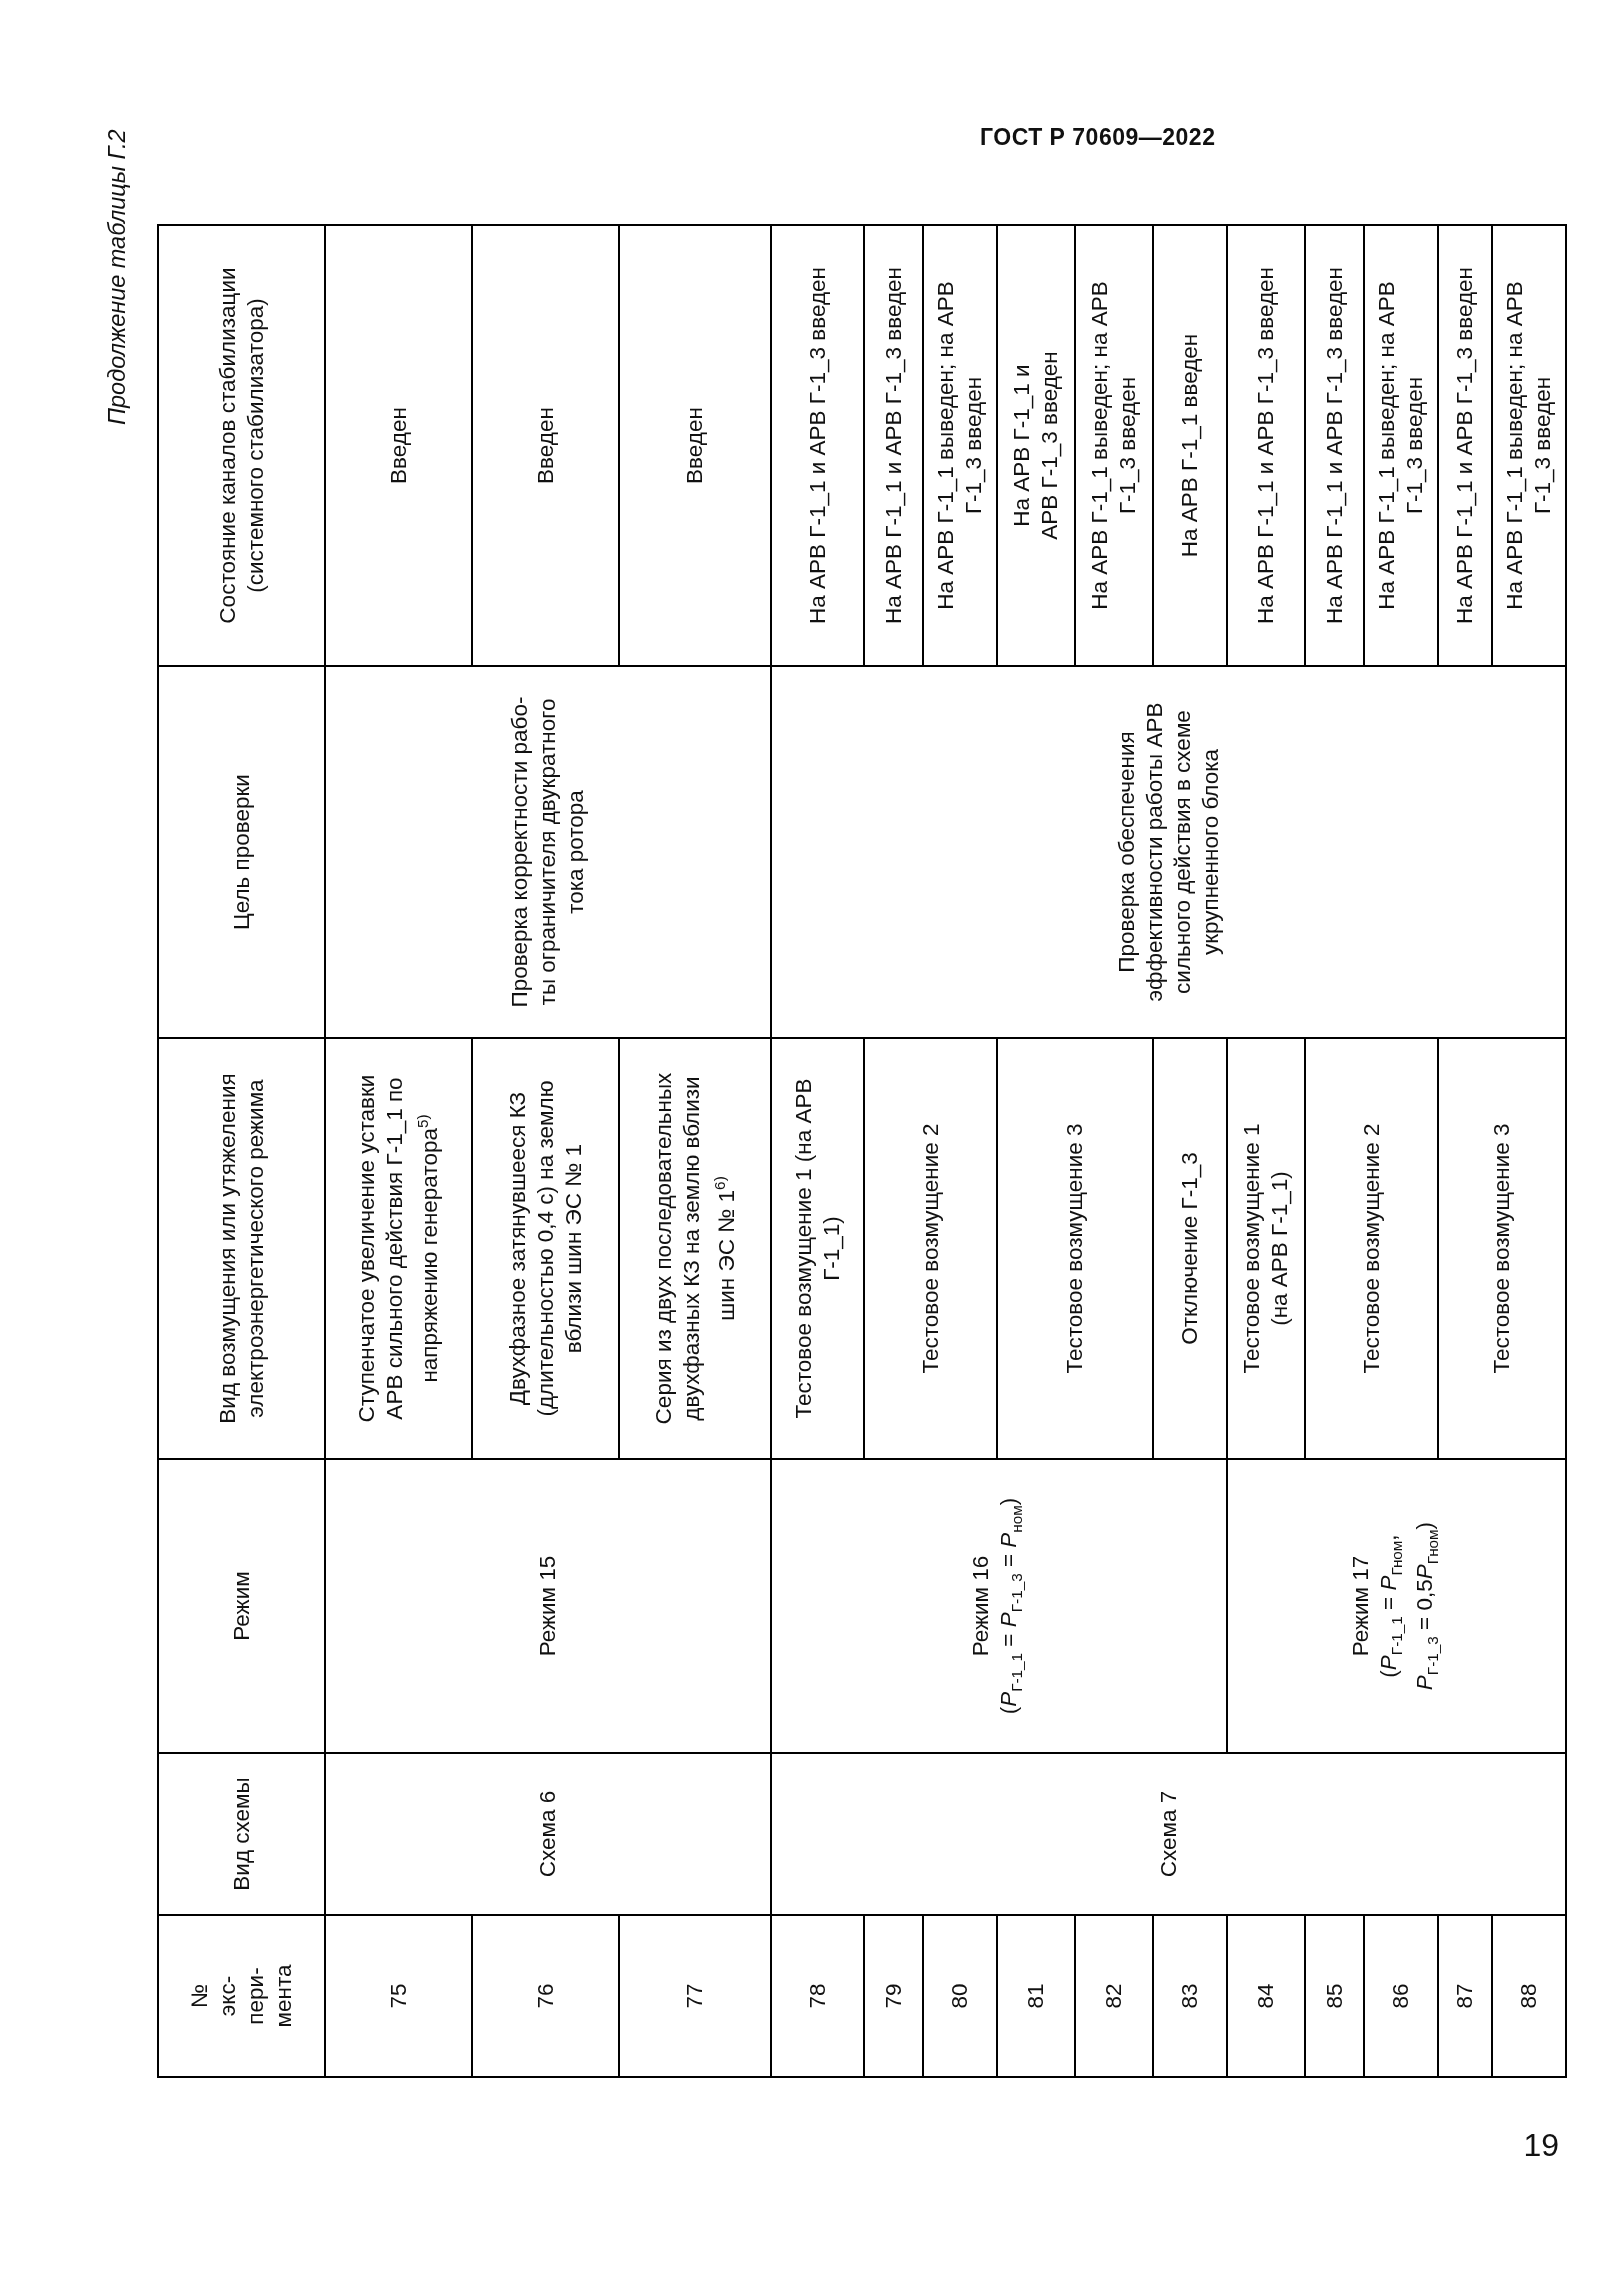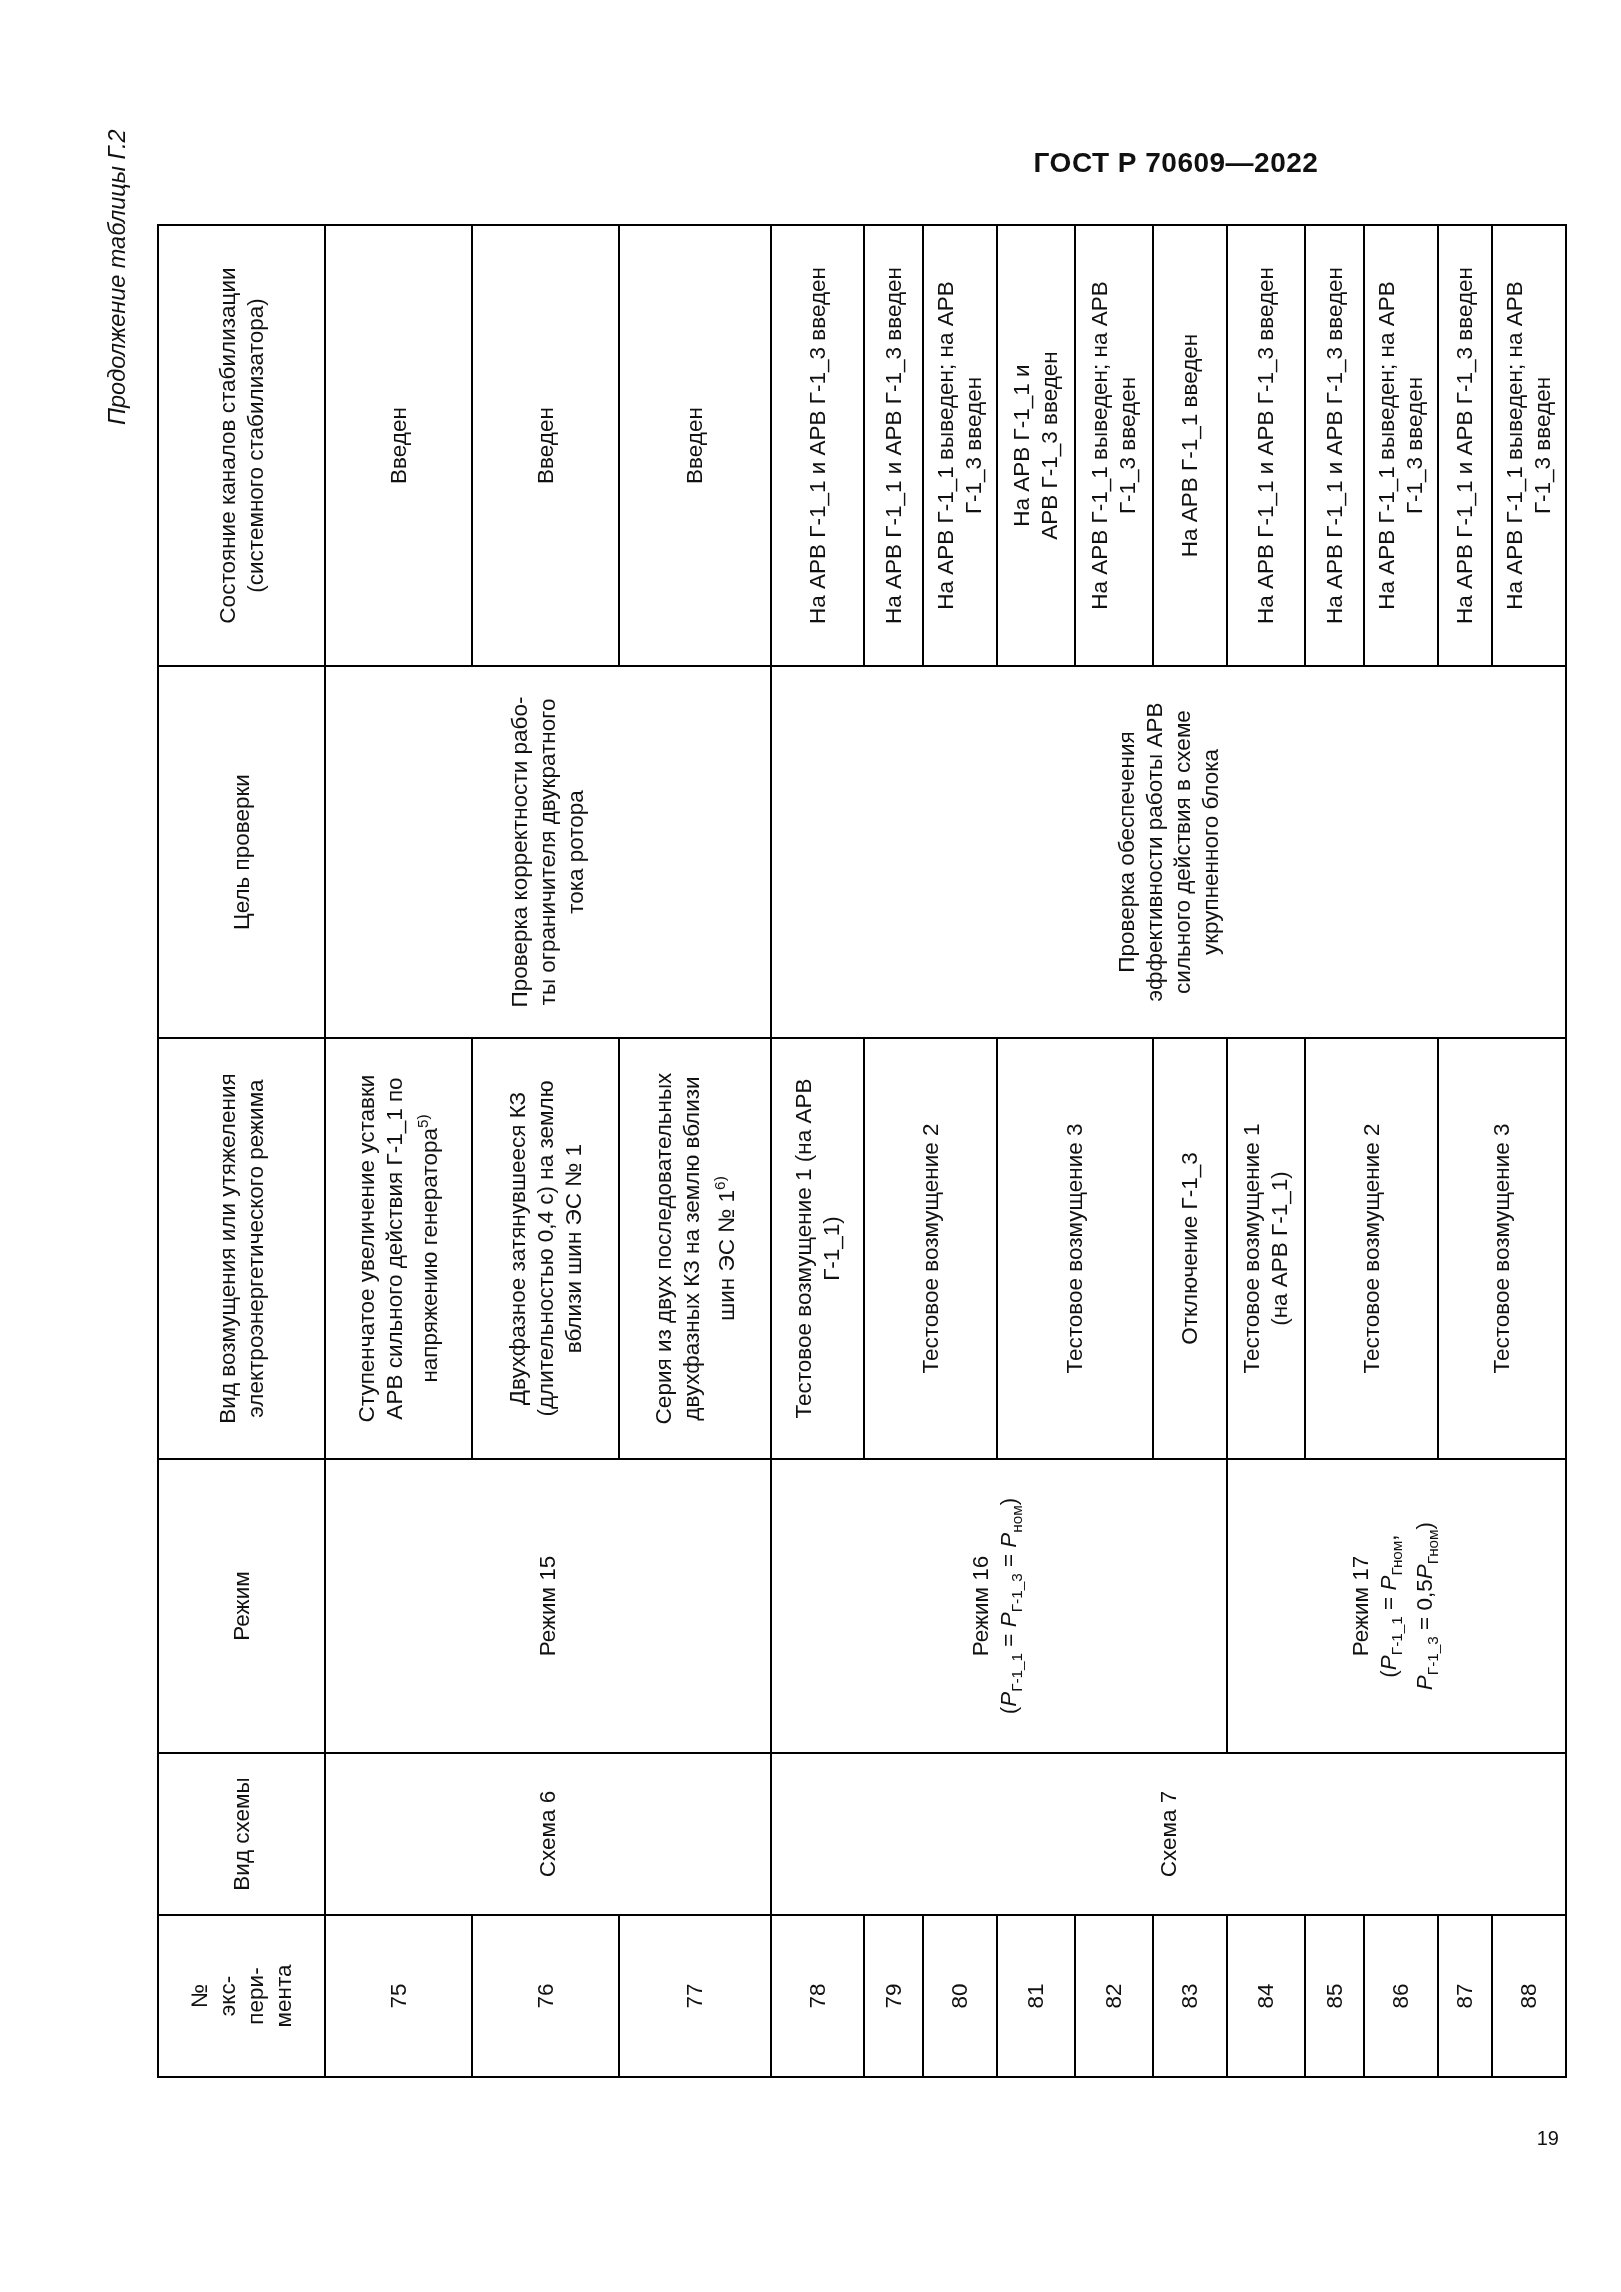--- a/index.html
+++ b/index.html
@@ -12,35 +12,35 @@
     position: relative;
     width: 1621px;
     height: 2293px;
     background: #ffffff;
     overflow: hidden;
     color: #111;
   }
   .doc-header {
     position: absolute;
     left: 980px;
-    top: 147px;
+    top: 124px;
     width: 392px;
-    text-align: center;
-    font-size: 28px;
+    text-align: left;
+    font-size: 23px;
     font-weight: bold;
     letter-spacing: 0.5px;
     white-space: nowrap;
   }
   .page-number {
     position: absolute;
     left: 1500px;
     top: 2127px;
     width: 59px;
     text-align: right;
-    font-size: 20px;
+    font-size: 32px;
   }
   .table-caption {
     position: absolute;
     left: 104px;
     top: 425px;
     transform: rotate(-90deg);
     transform-origin: 0 0;
     font-size: 23.5px;
     font-style: italic;
     white-space: nowrap;

